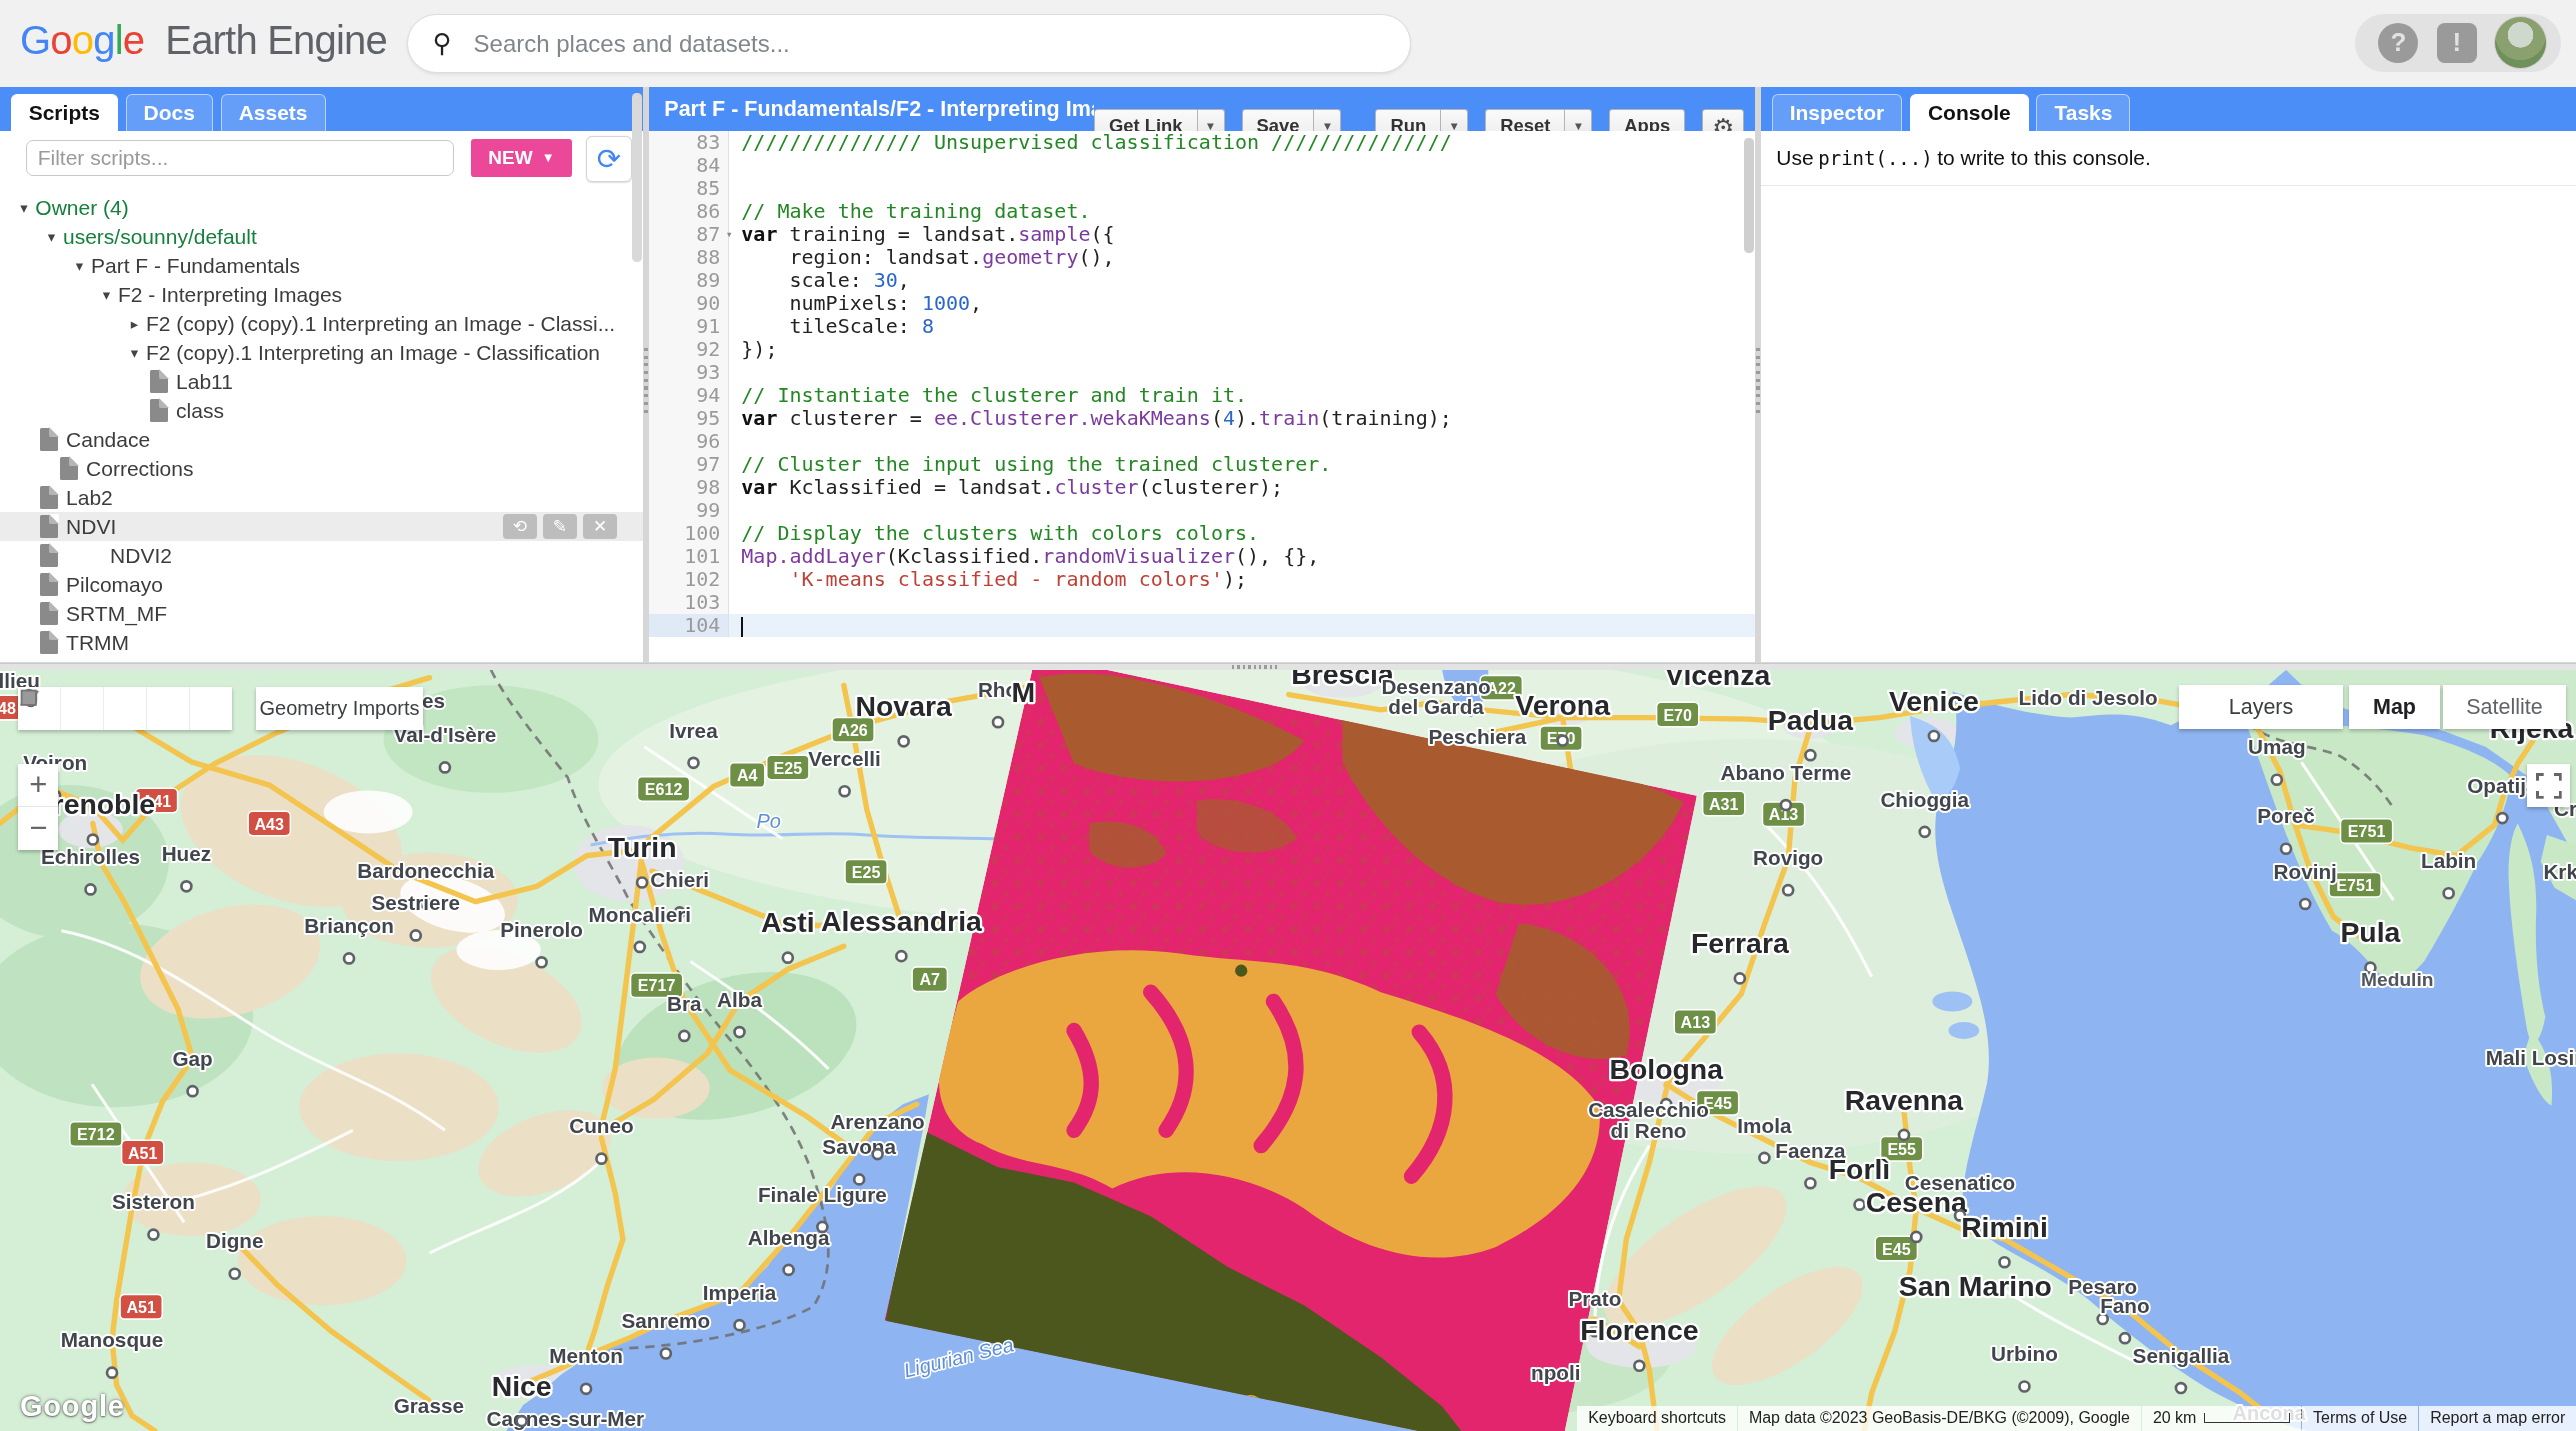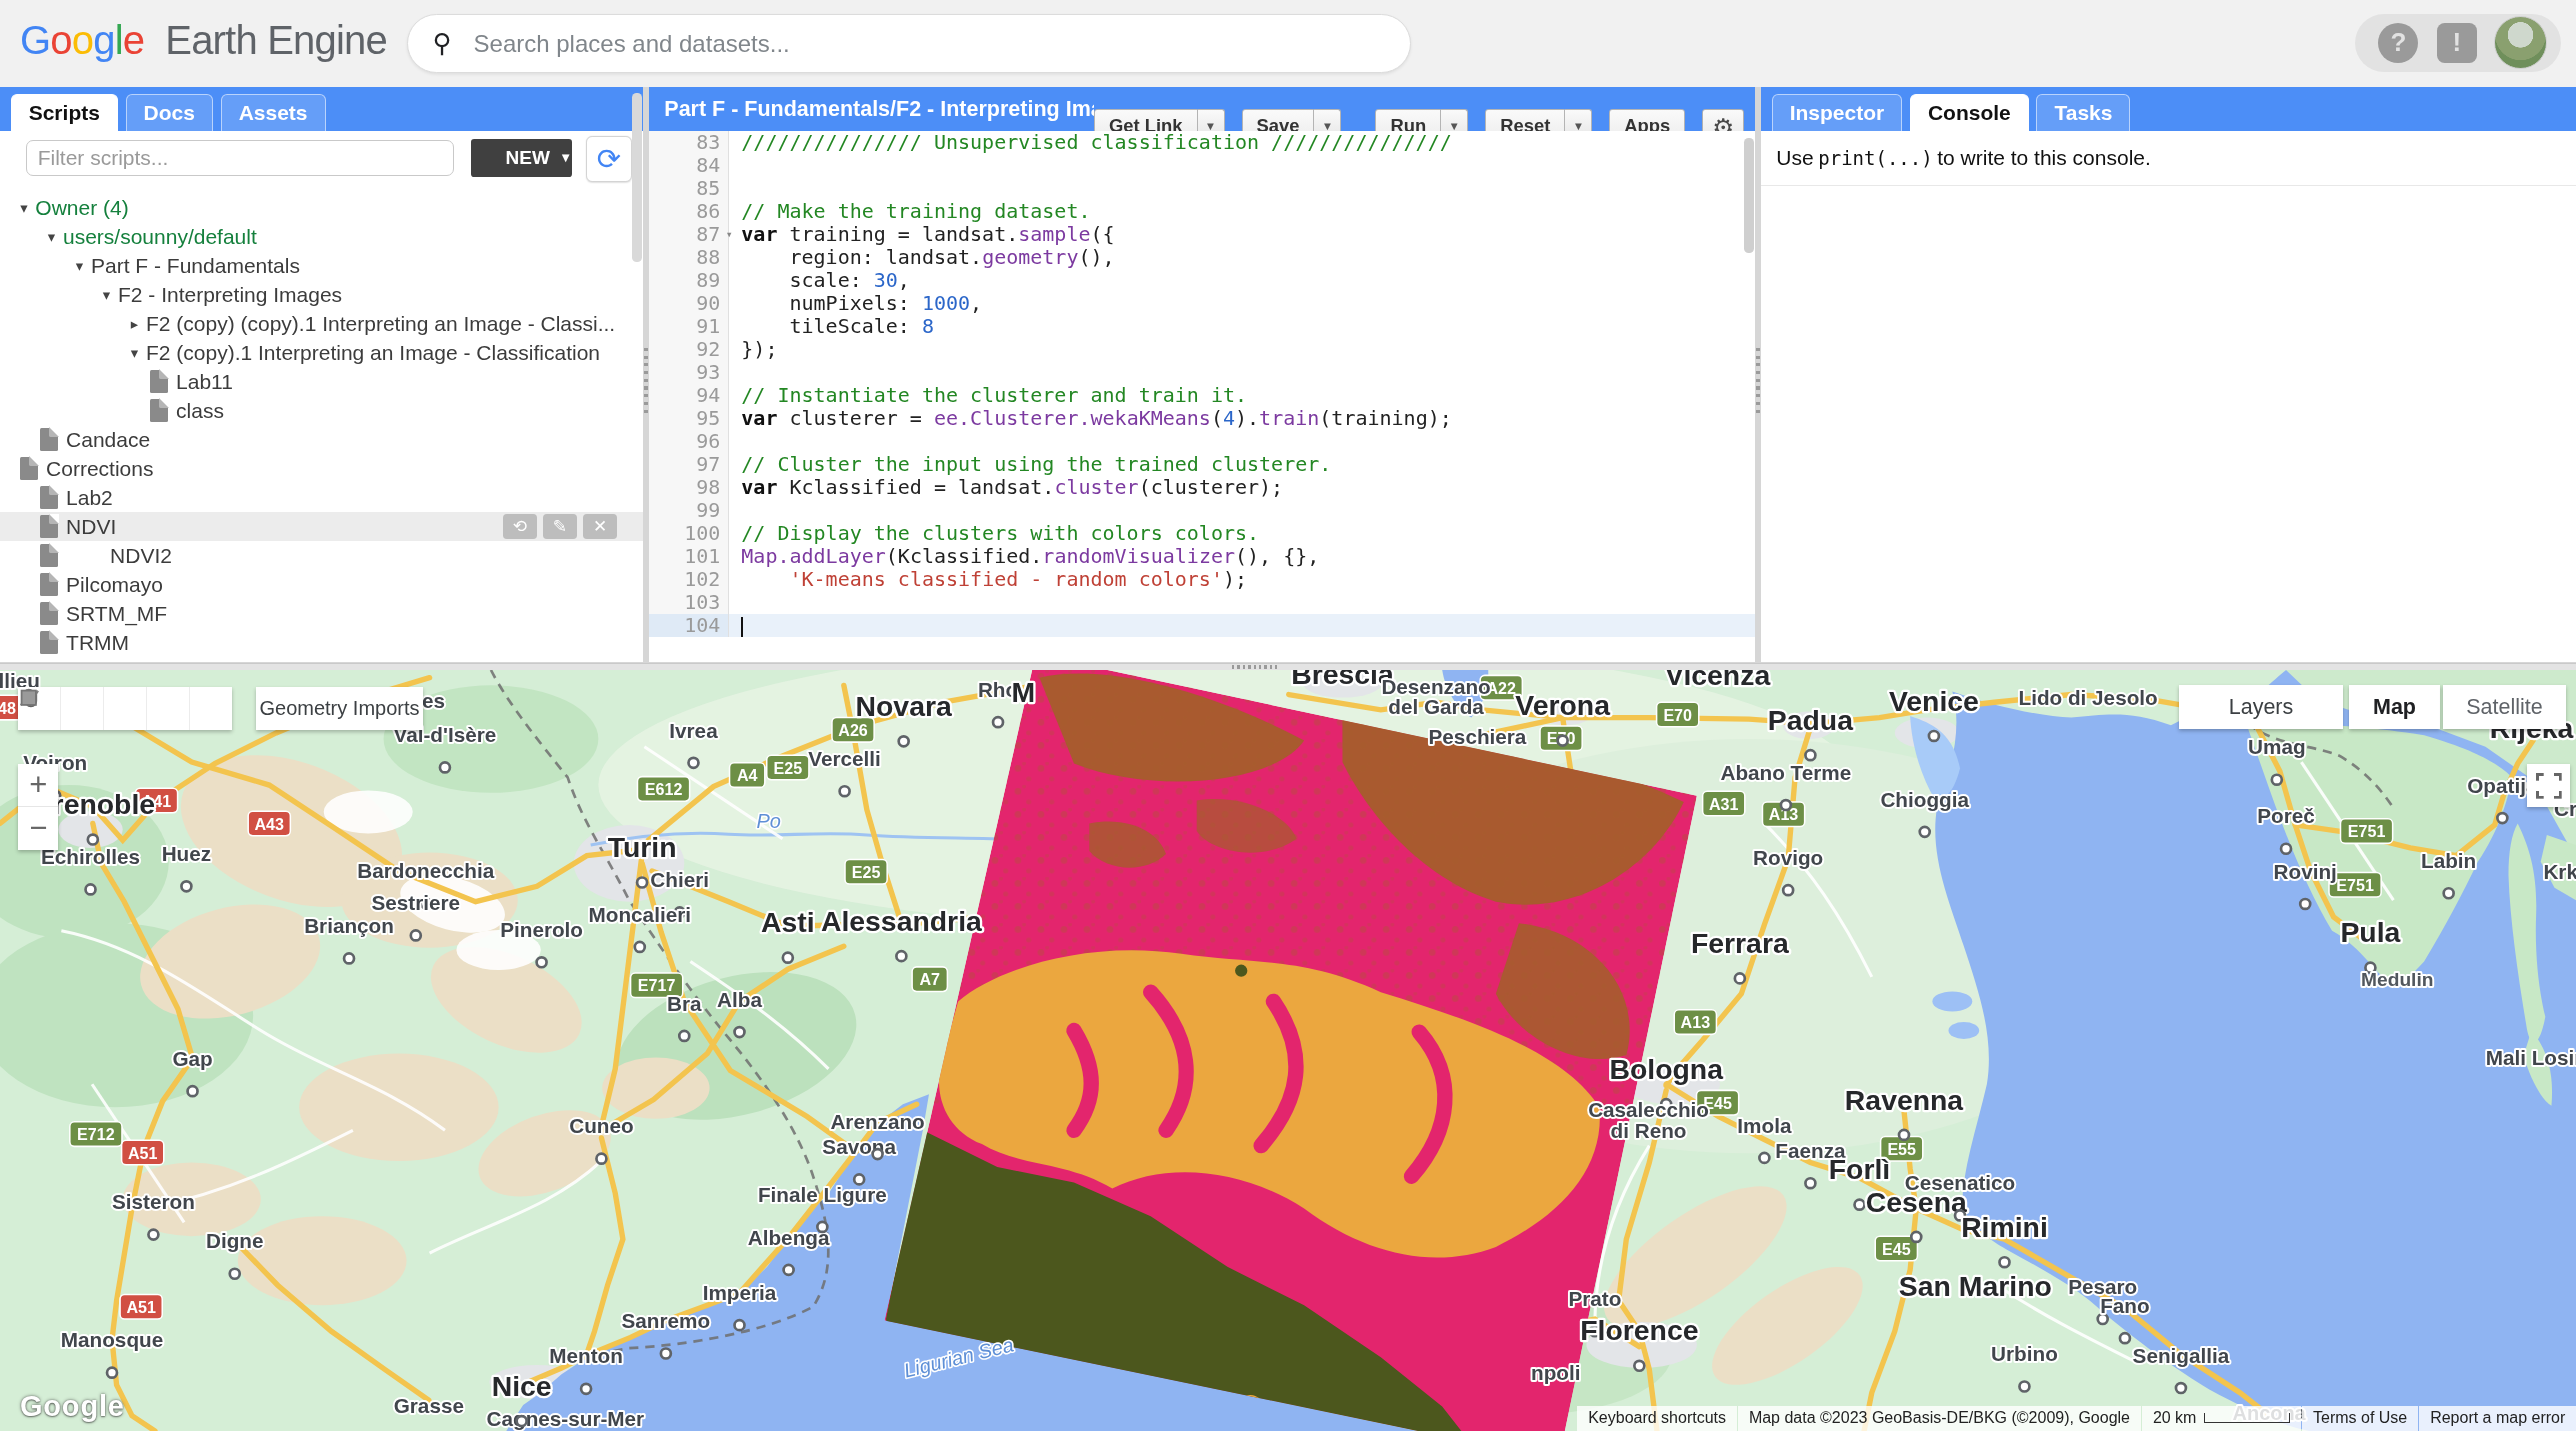--- a/index.html
+++ b/index.html
@@ -29,22 +29,22 @@
   #right-panel{left:1761px;width:815px;}
   .panel-head{position:absolute;left:0;top:0;right:0;height:44px;background:#4c8ef7;display:flex;align-items:flex-end;padding-left:10.7px;box-sizing:border-box;}
   .tab{font-size:21px;font-weight:bold;color:#fff;background:rgba(255,255,255,.14);border:0.8px solid rgba(255,255,255,.55);
     border-bottom:none;border-radius:6.1px 6.1px 0 0;padding:6.1px 17px 6.1px 17px;margin-right:7.7px;}
   .tab.active{background:#fff;color:#111;border-color:#fff;}
   
   #left-toolbar{position:absolute;left:0;top:44px;right:0;height:54px;background:#fff;}
   #filter-input{position:absolute;left:26px;top:9.2px;width:405px;height:34px;border:1.5px solid #c9c9c9;border-radius:7px;
     font-size:21px;color:#333;padding:0 10.7px;font-family:"Liberation Sans",sans-serif;}
   #filter-input::placeholder{color:#9a9a9a;}
-  #new-btn{position:absolute;left:471px;top:7.7px;width:101px;height:38px;background:#404040;color:#fff;font-size:19px;font-weight:bold;
-    border:none;border-radius:3.1px;display:flex;align-items:center;justify-content:flex-end;}
+  #new-btn{position:absolute;left:471px;top:7.7px;width:101px;height:38px;background:#ec4899;color:#fff;font-size:19px;font-weight:bold;
+    border:none;border-radius:3.1px;display:flex;align-items:center;justify-content:center;}
   #new-btn .dd{font-size:13px;margin-left:9.2px;}
   #refresh-btn{position:absolute;left:586px;top:4.6px;width:44px;height:44px;background:#fff;border:0.8px solid #d4d4d4;border-radius:6.1px;
     color:#4285f4;font-size:29px;display:flex;align-items:center;justify-content:center;box-shadow:0 0.8px 1.5px rgba(0,0,0,.12);}
   
   #script-tree{position:absolute;left:0;top:106px;right:0;bottom:0;overflow:hidden;font-size:21px;color:#3c3c3c;}
   .tree-row{height:29px;display:flex;align-items:center;position:relative;}
   .tree-row.hover{background:#ececec;}
   .tree-arrow{font-size:14.6px;color:#444;width:23px;text-align:center;flex:none;}
   .doc-ic{width:18.4px;height:23px;flex:none;margin-right:7.7px;position:relative;background:#8a8a8a;border-radius:1.5px;}
   .doc-ic:before{content:"";position:absolute;right:-0.8px;top:-0.8px;border:5.4px solid #fff;border-left-color:#b5b5b5;border-bottom-color:#b5b5b5;border-radius:0 0 0 2.3px;}
@@ -185,21 +185,21 @@
         <span class="tree-label">Lab11</span>
       </div>
       <div class="tree-row" style="padding-left: 150px;">
         <span class="doc-ic"></span>
         <span class="tree-label">class</span>
       </div>
       <div class="tree-row" style="padding-left: 40px;">
         <span class="doc-ic"></span>
         <span class="tree-label">Candace</span>
       </div>
-      <div class="tree-row" style="padding-left: 20px;">
+      <div class="tree-row" style="padding-left: 60px;">
         <span class="doc-ic"></span>
         <span class="tree-label">Corrections</span>
       </div>
       <div class="tree-row" style="padding-left: 40px;">
         <span class="doc-ic"></span>
         <span class="tree-label">Lab2</span>
       </div>
       <div class="tree-row hover" style="padding-left: 40px;">
         <span class="doc-ic"></span>
         <span class="tree-label">NDVI</span>

